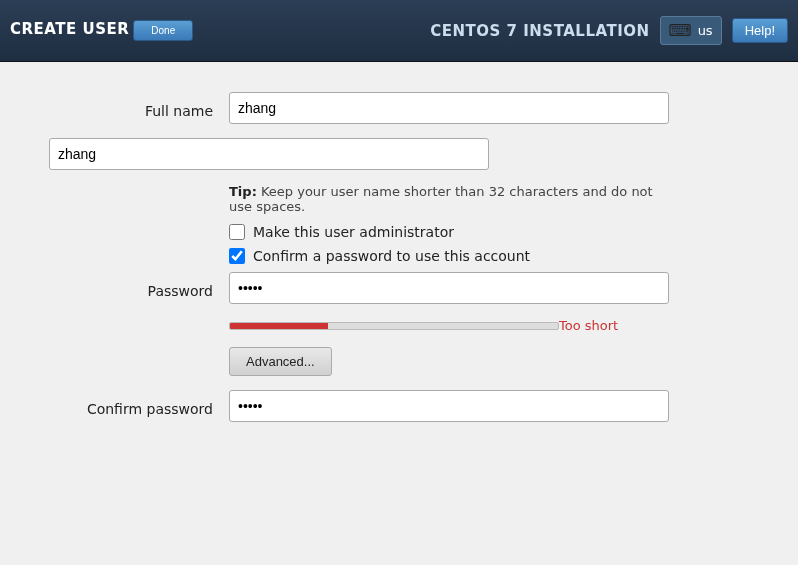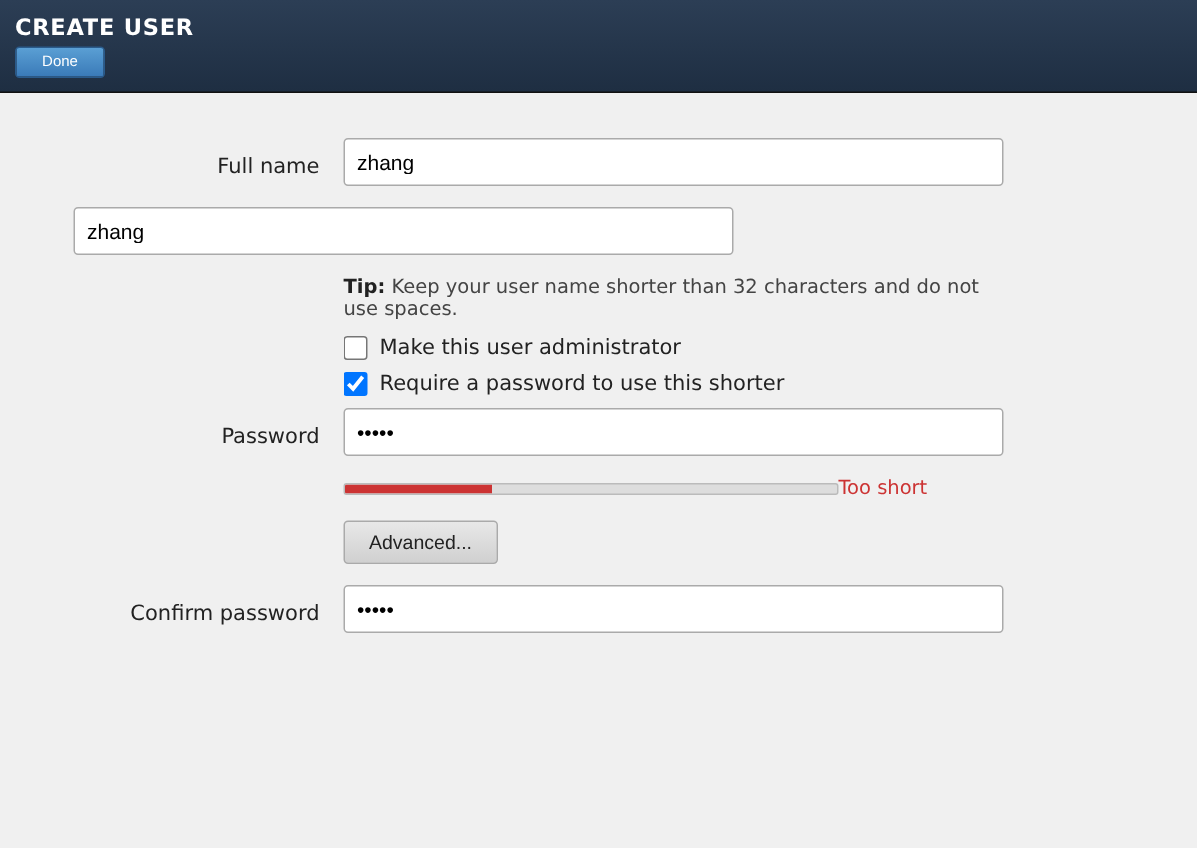--- a/index.html
+++ b/index.html
@@ -18,21 +18,21 @@
       background: linear-gradient(180deg, #2c3e55 0%, #1e2e42 100%);
       display: flex;
       align-items: center;
       justify-content: space-between;
       padding: 0 10px;
       height: 62px;
       border-bottom: 1px solid #111;
     }
     .header-left {
       display: flex;
-      flex-direction: column;
+      flex-direction: row;
       gap: 4px;
     }
     .page-title-text {
       color: #ffffff;
       font-size: 15px;
       font-weight: bold;
       letter-spacing: 0.5px;
     }
     .done-button {
       background: linear-gradient(180deg, #5a9fd4 0%, #3a7ab8 100%);
@@ -209,20 +209,28 @@
     }
   </style>
 </head>
 <body>
 
 <div class="header">
   <div class="header-left">
     <span class="page-title-text">CREATE USER</span>
     <button class="done-button">Done</button>
   </div>
+  <div class="header-right">
+    <span class="centos-title">CENTOS 7 INSTALLATION</span>
+    <div class="keyboard-selector">
+      <span class="keyboard-icon">⌨</span>
+      <span class="keyboard-lang">us</span>
+    </div>
+    <button class="help-button">Help!</button>
+  </div>
 </div>
 
 <div class="main-content">
   <div class="form-area">
 
     <div class="form-row">
       <label class="form-label">Full name</label>
       <input class="form-input" type="text" value="zhang" style="">
     </div>
 
@@ -242,21 +250,21 @@
       <label class="checkbox-label">
         <input type="checkbox" style="">
         <span>Make this user administrator</span>
       </label>
     </div>
 
     <div class="checkbox-row">
       <div class="checkbox-spacer"></div>
       <label class="checkbox-label">
         <input type="checkbox" checked="" style="">
-        <span>Require a password to use this shorter</span>
+        <span>Confirm a password to use this account</span>
       </label>
     </div>
 
     <div class="form-row">
       <label class="form-label">Password</label>
       <input class="form-input" type="password" value="12345" style="">
     </div>
 
     <div class="strength-row">
       <div class="strength-spacer"></div>

